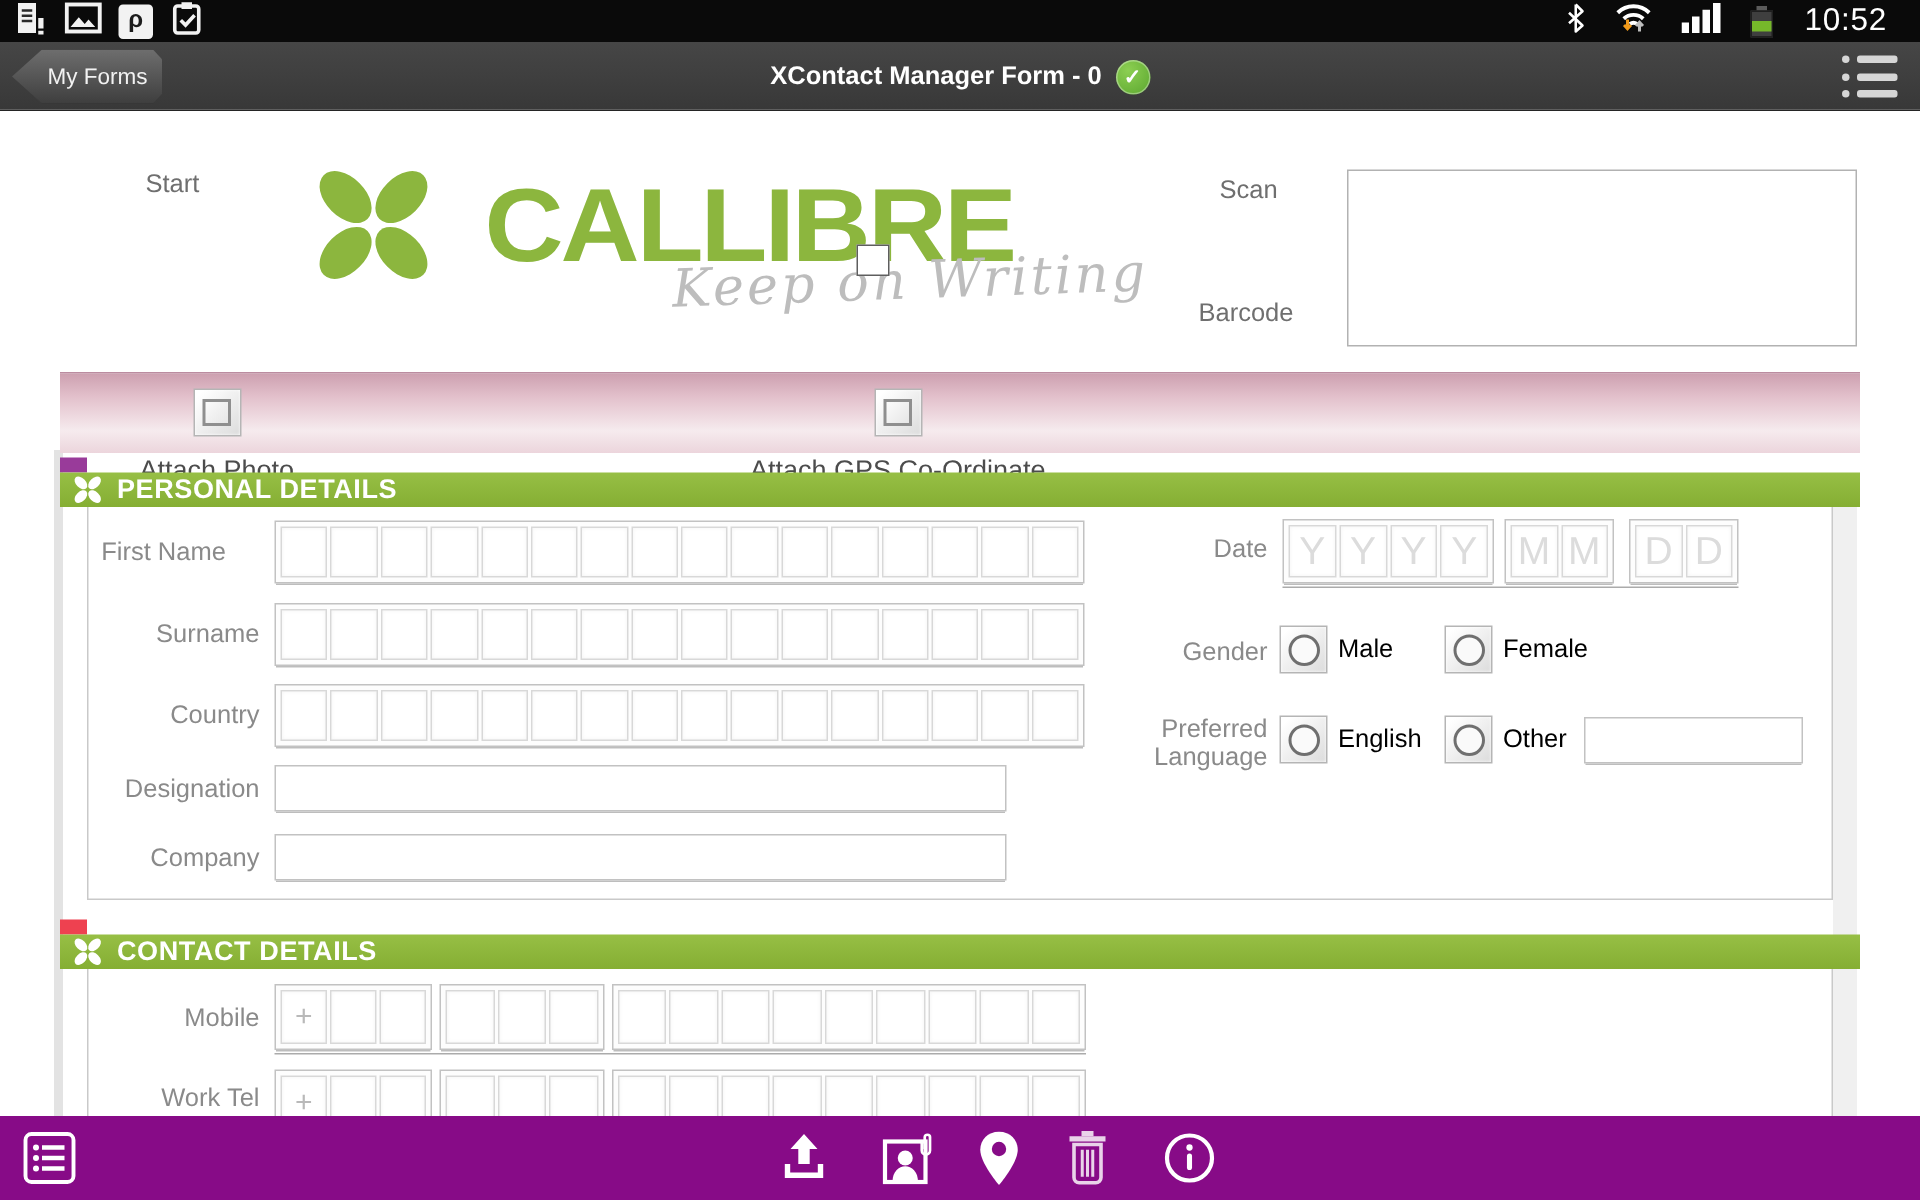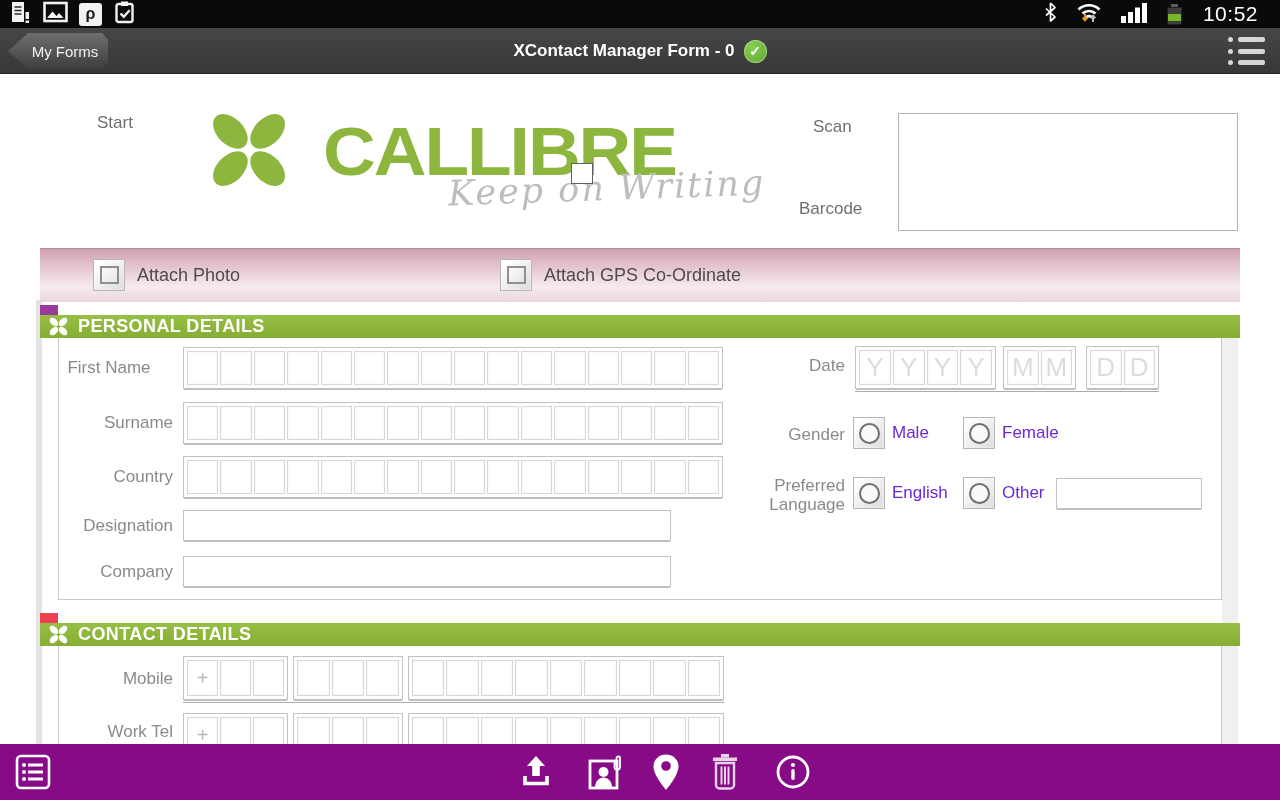--- a/index.html
+++ b/index.html
@@ -48,21 +48,21 @@
   .logo-text{color:#8cb63e;font-size:73px;font-weight:bold;letter-spacing:-2px;line-height:1;margin-left:2px;transform:scaleY(.95);}
   .tagline{position:absolute;left:448px;top:168px;font-family:"DejaVu Serif",serif;font-style:italic;
            font-size:35px;color:#bdbdbd;letter-spacing:2px;transform:rotate(-2deg);}
   .minisq{position:absolute;left:571px;top:163px;width:22px;height:21px;border:1px solid #5e5e5e;background:#fff;box-sizing:border-box;}
   .scanbox{position:absolute;left:898px;top:113px;width:340px;height:118px;border:1px solid #b2b2b2;background:#fff;box-sizing:border-box;}
 
   
   .attachbar{position:absolute;left:40px;top:248px;width:1200px;height:54px;
              background:linear-gradient(180deg,#cda0b0 0%,#e3c1cc 30%,#f6ebee 72%,#ecd5dc 100%);
              border-top:1px solid #bb8ca0;box-sizing:border-box;}
-  .att-item{position:absolute;top:10px;display:flex;align-items:center;gap:12px;}
+  .att-item{position:absolute;top:10px;display:flex;align-items:center;gap:12px;flex-direction:column;}
   .att-item .alab{color:#4c4c4c;font-size:18px;}
   .bevel{width:32px;height:32px;background:linear-gradient(135deg,#ffffff 10%,#dedede 95%);
          border:1px solid #b5b5b5;display:flex;align-items:center;justify-content:center;
          box-shadow:inset 0 0 2px #ffffff;box-sizing:border-box;cursor:pointer;}
   .bevel .sq{width:15px;height:14px;border:2px solid #8f8f8f;background:linear-gradient(135deg,#fbfbfb,#e6e6e6);}
   .bevel .circ{width:17px;height:17px;border:2px solid #6f6f6f;border-radius:50%;background:#fafafa;}
 
   
   .sec{position:absolute;left:40px;width:1200px;height:33px;display:flex;flex-direction:column;}
   .sec .tab{width:18px;height:100%;}
@@ -93,21 +93,21 @@
   .f-dd{left:1086px;top:346px;width:73px;height:43px;}
   .f-other{left:1056px;top:478px;width:146px;height:31px;}
   .f-mob1{left:183px;top:656px;width:105px;height:44px;}
   .f-mob2{left:293px;top:656px;width:110px;height:44px;}
   .f-mob3{left:408px;top:656px;width:316px;height:44px;}
   .f-wt1{left:183px;top:713px;width:105px;height:44px;}
   .f-wt2{left:293px;top:713px;width:110px;height:44px;}
   .f-wt3{left:408px;top:713px;width:316px;height:44px;}
   .uline{position:absolute;height:1px;background:#ababab;}
   .radio-item{position:absolute;display:flex;align-items:center;gap:7px;}
-  .radio-item .rlab{color:#6d28d9;font-size:17px;}
+  .radio-item .rlab{color:#000000;font-size:17px;}
   .pl-lbl{position:absolute;left:745px;top:476px;width:100px;text-align:right;color:#8a8a8a;font-size:17px;line-height:19px;}
 
   
   .toolbar{position:absolute;left:0;top:744px;width:1280px;height:56px;background:#870b87;}
   .tbi{position:absolute;top:9px;cursor:pointer;}
 </style>
 </head>
 <body>
 
 <svg style="position:absolute;width:0;height:0" aria-hidden="true">

